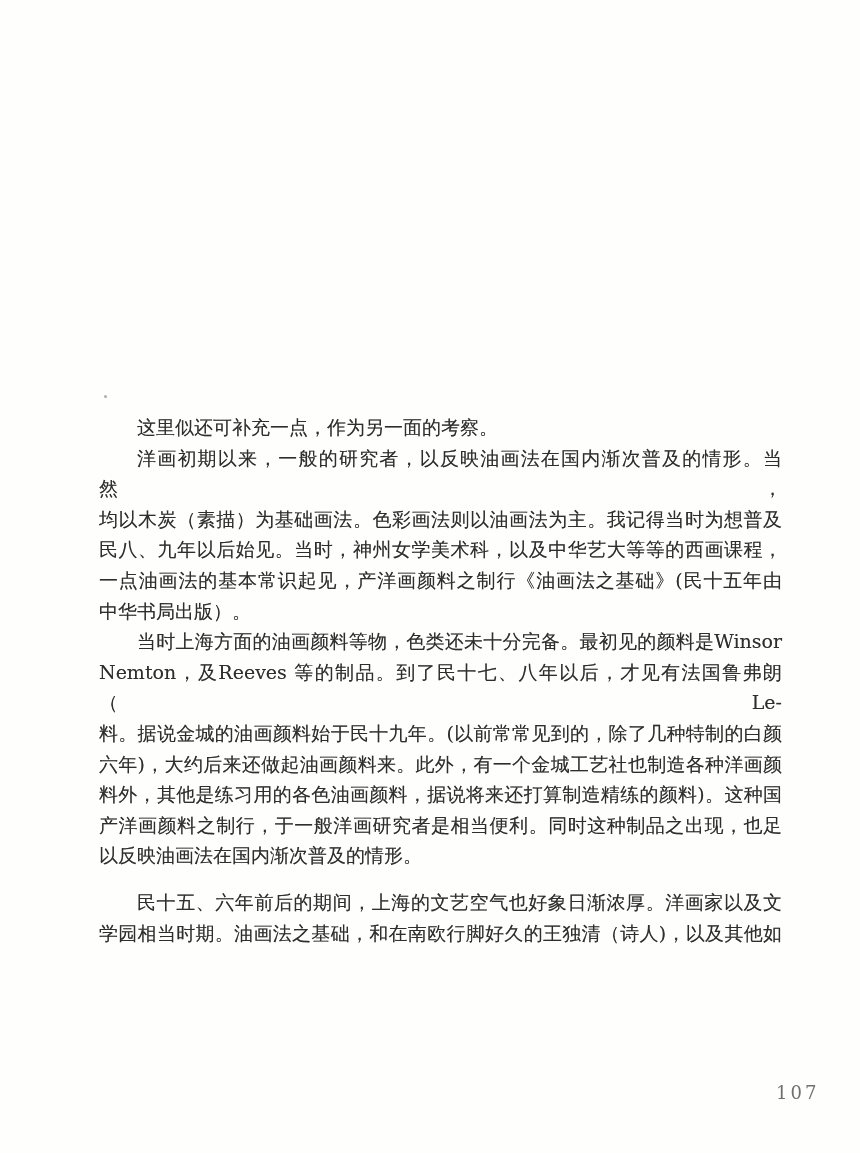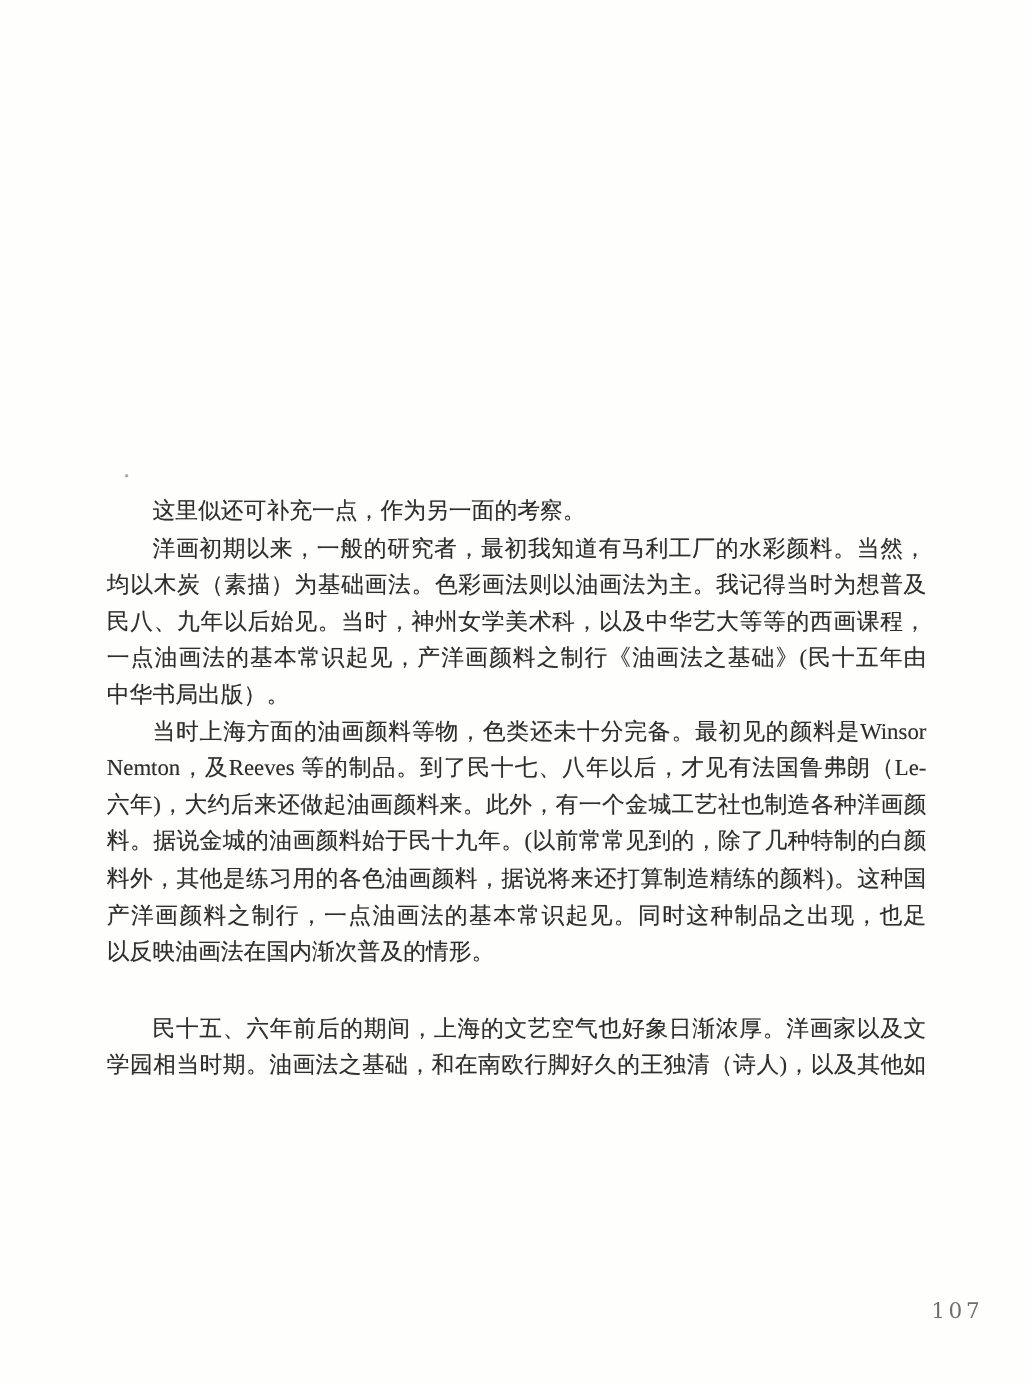--- a/index.html
+++ b/index.html
@@ -24,45 +24,44 @@
     left: 104px;
     top: 395px;
     width: 3px;
     height: 3px;
     border-radius: 50%;
     background: #8a8a8a;
     opacity: 0.7;
   }
   .text-block {
     position: absolute;
-    left: 89px;
+    left: 99px;
     top: 412px;
     width: 683px;
     font-size: 19px;
     line-height: 30.6px;
     color: #2e2e2e;
     text-shadow: 0 0 0.6px rgba(46,46,46,0.45);
-    font-family: Liberation Serif, serif;
   }
   .line {
     margin: 0;
     padding: 0;
     white-space: nowrap;
     text-align: left;
   }
   .line.fill {
     white-space: normal;
     text-align: justify;
     text-align-last: justify;
   }
   .line.indent {
     text-indent: 2em;
   }
   .line.para-gap {
-    margin-top: 33px;
+    margin-top: 16px;
   }
   .page-number {
     position: absolute;
     left: 776px;
     top: 1082px;
     font-size: 18px;
     letter-spacing: 3px;
     color: #6f6f6f;
     font-family: "DejaVu Serif", "Liberation Serif", serif;
     text-align: right;
@@ -72,33 +71,33 @@
 <body>
 
 <div class="page">
 
   <div class="scan-speck"></div>
 
   <div class="text-block">
 
     <p class="line indent">这里似还可补充一点，作为另一面的考察。</p>
 
-    <p class="line indent fill">洋画初期以来，一般的研究者，最初我知道有马利工厂的水彩颜料。当然，</p>
+    <p class="line indent fill">洋画初期以来，一般的研究者，以反映油画法在国内渐次普及的情形。当然，</p>
     <p class="line fill">均以木炭（素描）为基础画法。色彩画法则以油画法为主。我记得当时为想普及</p>
     <p class="line fill">民八、九年以后始见。当时，神州女学美术科，以及中华艺大等等的西画课程，</p>
     <p class="line fill">一点油画法的基本常识起见，产洋画颜料之制行《油画法之基础》(民十五年由</p>
     <p class="line">中华书局出版）。</p>
 
     <p class="line indent fill">当时上海方面的油画颜料等物，色类还未十分完备。最初见的颜料是Winsor</p>
     <p class="line fill">Nemton，及Reeves 等的制品。到了民十七、八年以后，才见有法国鲁弗朗（Le-</p>
 
+    <p class="line fill">料。据说金城的油画颜料始于民十九年。(以前常常见到的，除了几种特制的白颜</p>
     <p class="line fill">六年)，大约后来还做起油画颜料来。此外，有一个金城工艺社也制造各种洋画颜</p>
-    <p class="line fill">料。据说金城的油画颜料始于民十九年。(以前常常见到的，除了几种特制的白颜</p>
     <p class="line fill">料外，其他是练习用的各色油画颜料，据说将来还打算制造精练的颜料)。这种国</p>
-    <p class="line fill">产洋画颜料之制行，一点油画法的基本常识起见。同时这种制品之出现，也足</p>
+    <p class="line fill">产洋画颜料之制行，于一般洋画研究者是相当便利。同时这种制品之出现，也足</p>
     <p class="line">以反映油画法在国内渐次普及的情形。</p>
 
     <p class="line indent fill para-gap">民十五、六年前后的期间，上海的文艺空气也好象日渐浓厚。洋画家以及文</p>
     <p class="line fill">学园相当时期。油画法之基础，和在南欧行脚好久的王独清（诗人)，以及其他如</p>
   </div>
 
   <div class="page-number">107</div>
 
 </div>
 

